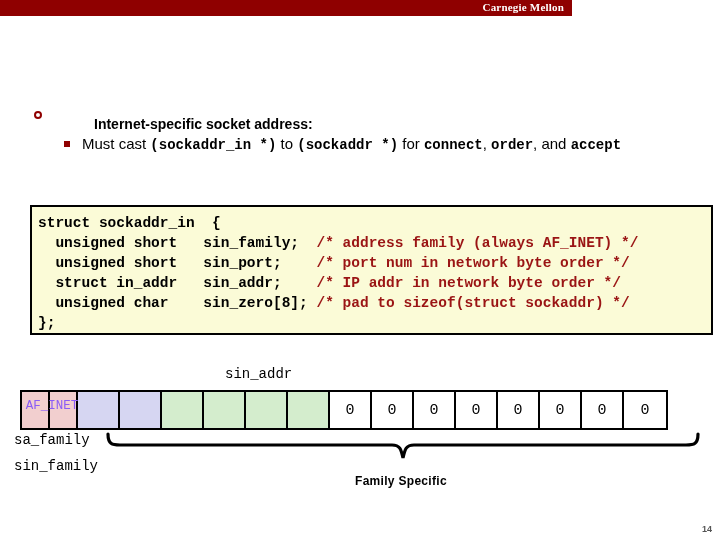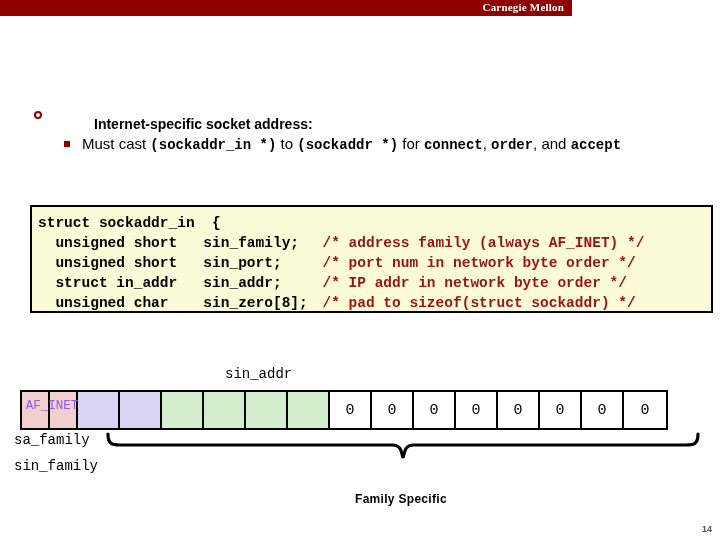--- a/index.html
+++ b/index.html
@@ -109,40 +109,39 @@
     font-weight: bold;
     font-size: 14px;
   }
 
   
   .code-block {
     position: absolute;
     left: 30px;
     top: 205px;
     width: 683px;
-    height: 108px;
+    height: 130px;
     background: #fbfbd7;
     border: 2px solid #000000;
     box-sizing: border-box;
     overflow: hidden;
   }
   .code-lines {
     position: absolute;
     left: 6px;
     top: 6px;
     font-family: "Liberation Mono", monospace;
     font-size: 14.5px;
     line-height: 20px;
     white-space: pre;
     color: #000000;
     font-weight: bold;
   }
   .code-lines .cmt {
     color: #9a1414;
-    margin-left: 6px;
   }
 
   
   .diagram {
     position: absolute;
     left: 0;
     top: 0;
     width: 720px;
     height: 540px;
     pointer-events: none;
@@ -275,18 +274,18 @@
         <div class="cell zero" style="width: 42px;">0</div>
         <div class="cell zero" style="width: 42px;">0</div>
         <div class="cell zero" style="width: 42px;">0</div>
       </div>
     <div class="af-inet-label">AF_INET</div>
 
     <svg class="brace-svg" style="position:absolute; left:100px; top:432px; width:610px; height:34px;" viewBox="0 0 610 34">
       <path d="M8,2 C8,12 12,13 20,13 L292,13 C300,13 301,17 303,26 C305,17 306,13 314,13 L586,13 C594,13 598,12 598,2" fill="none" stroke="#000000" stroke-width="3.2" stroke-linecap="round"></path>
     </svg>
 
-    <div class="lbl-brace" style="left:355px; top:492px;">Family Specific</div>
+    <div class="lbl-brace" style="left:355px; top:474px;">Family Specific</div>
   </div>
 
   <div class="page-number">14</div>
 
 </div>
 
 </body></html>

